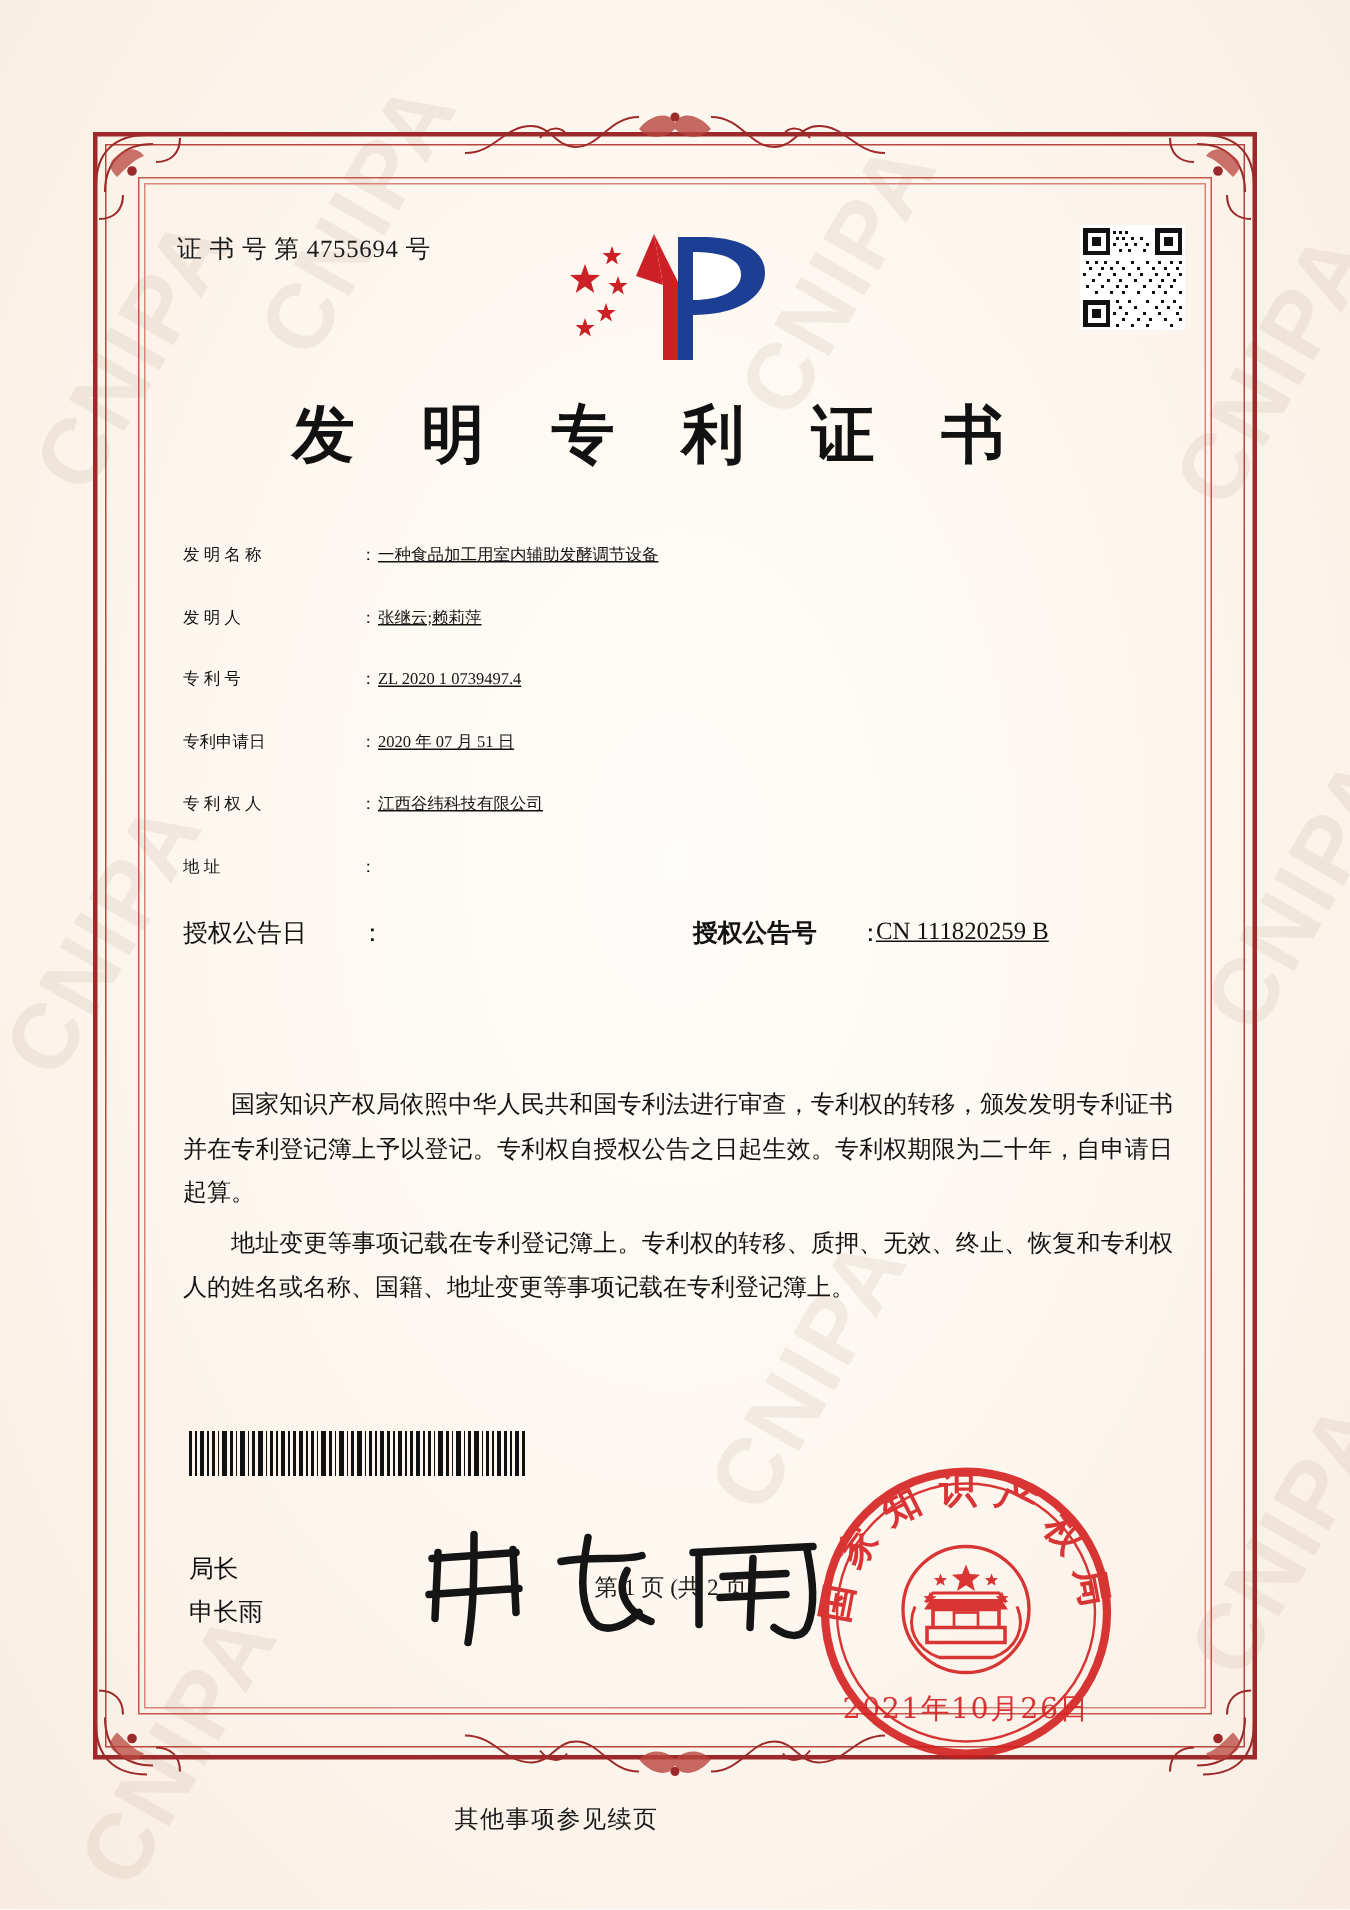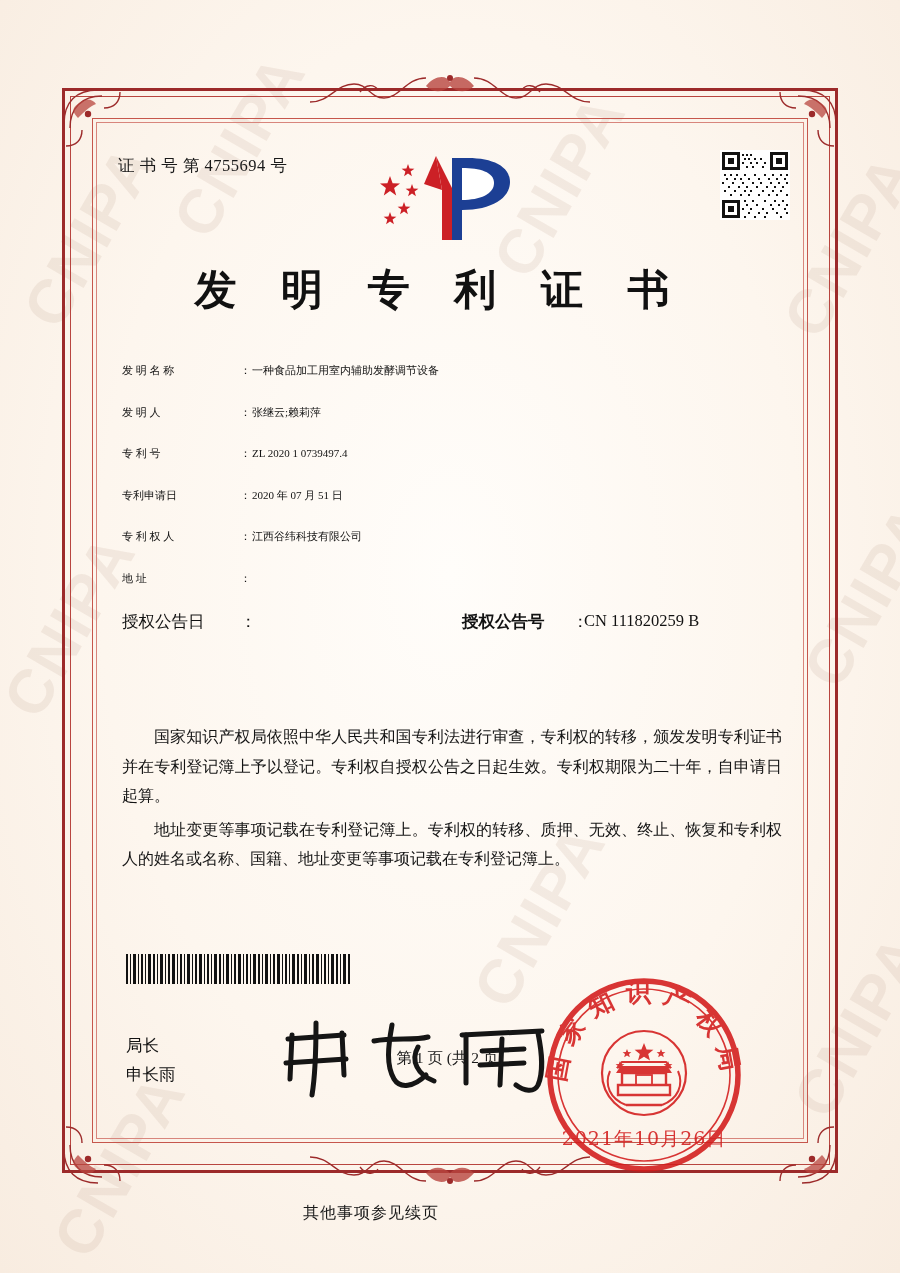--- a/index.html
+++ b/index.html
@@ -153,20 +153,21 @@
     width: 118px;
     flex: 0 0 118px;
     white-space: nowrap;
   }
   .field-colon {
     width: 12px;
     flex: 0 0 12px;
   }
   .field-value {
     flex: 1 1 auto;
+    text-decoration: underline;
   }
   .field-value .line2 {
     display: block;
   }
 
   .row-inline {
     display: flex;
     align-items: flex-start;
     margin-bottom: 6px;
     font-size: 16.5px;

